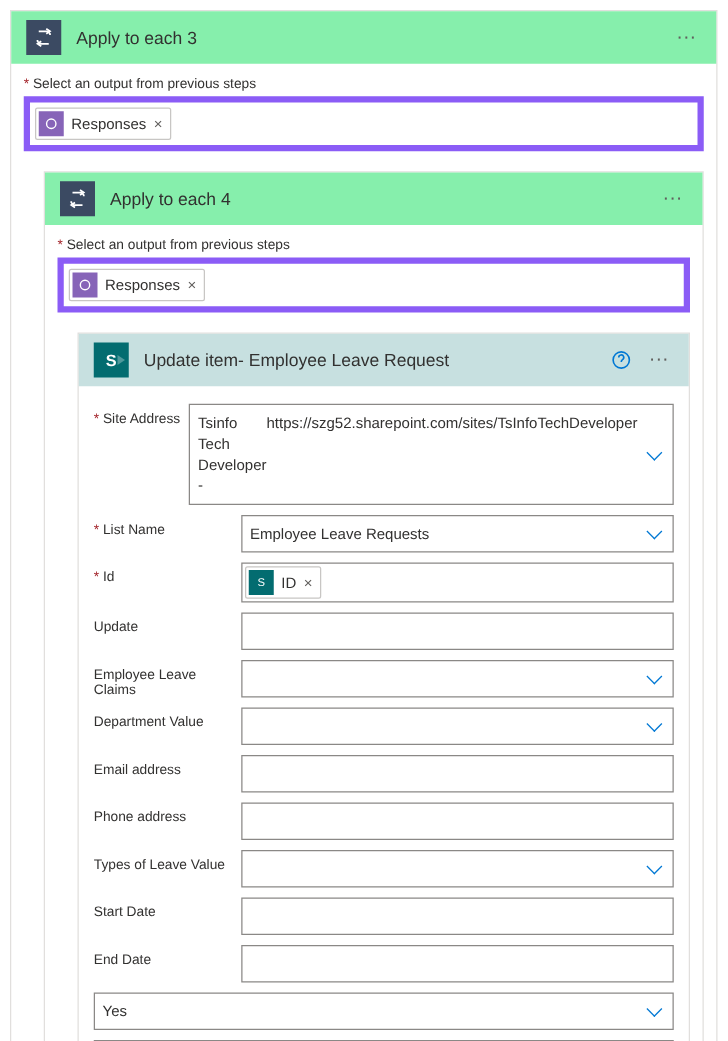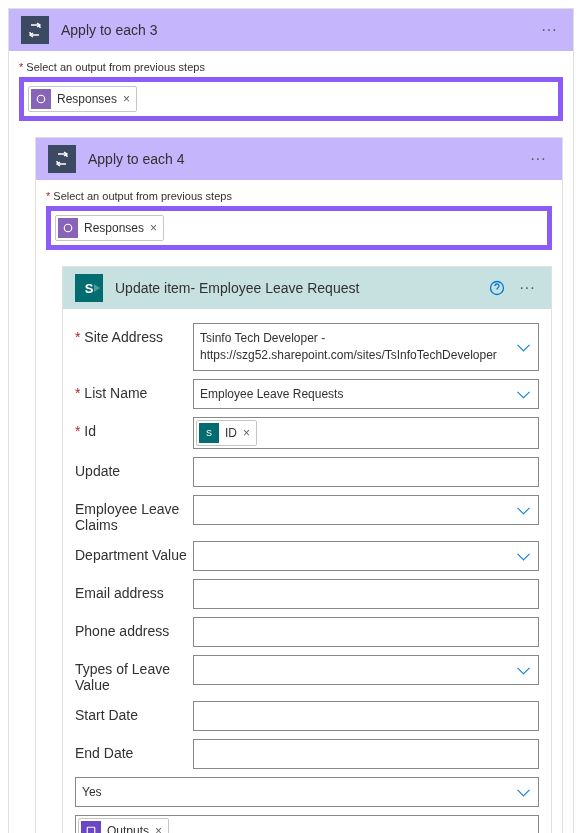--- a/index.html
+++ b/index.html
@@ -1,20 +1,20 @@
 <!DOCTYPE html>
 <html><head>
 <meta charset="utf-8">
 <style>
   * { box-sizing: border-box; margin: 0; padding: 0; }
   body { font-family: "Segoe UI", Arial, sans-serif; font-size: 12px; color: #323130; background: #fff; width: 582px; }
   .card { border: 1px solid #e1dfdd; background: #fff; }
   
   .hdr { display: flex; align-items: center; height: 42px; padding: 0 12px; }
-  .hdr-gray { background: #c4b5fd; }
+  .hdr-gray { background: #86efac; }
   .hdr-teal { background: #c7e0e0; }
   .hdr-icon { width: 28px; height: 28px; display: flex; align-items: center; justify-content: center; margin-right: 12px; }
   .ic-apply { background: #3b4a62; color: #fff; }
   .ic-sp { background: #036c70; color: #fff; font-weight: bold; font-size: 13px; position: relative; }
   .ic-sp::after { content: ""; position: absolute; right: 3px; top: 50%; transform: translateY(-50%); width: 0; height: 0; border-left: 6px solid #fff; border-top: 4px solid transparent; border-bottom: 4px solid transparent; opacity: .3; }
   .hdr-title { flex: 1; font-size: 14px; }
   .hdr-help { width: 24px; height: 24px; display: flex; align-items: center; justify-content: center; color: #0078d4; cursor: pointer; margin-right: 6px; }
   .hdr-more { width: 24px; height: 24px; display: flex; align-items: center; justify-content: center; cursor: pointer; font-size: 16px; color: #605e5c; }
   
   .body { padding: 8px 10px 12px; }
@@ -25,25 +25,25 @@
   .token { display: inline-flex; align-items: center; border: 1px solid #c8c6c4; border-radius: 2px; padding: 2px 6px 2px 2px; font-size: 12px; }
   .token-ic { width: 20px; height: 20px; margin-right: 6px; display: flex; align-items: center; justify-content: center; color: #fff; }
   .tk-resp { background: #8764b8; }
   .tk-sp   { background: #036c70; }
   .tk-purp { background: #6b47c7; }
   .token-x { margin-left: 6px; color: #605e5c; cursor: pointer; }
   
   .nest { margin-left: 16px; }
   
   .row { display: flex; align-items: flex-start; margin: 8px 0; }
-  .row-label { width: 118px; font-size: 14px; color: #323130; padding-top: 6px; }
+  .row-label { width: 118px; font-size: 11px; color: #323130; padding-top: 6px; }
   .row-label.req::before { content: "* "; color: #a4262c; }
   .row-ctrl { flex: 1; }
   .ctrl { border: 1px solid #8a8886; min-height: 30px; display: flex; align-items: center; padding: 2px 6px; font-size: 12px; position: relative; }
-  .ctrl.tall { min-height: 46px; align-items: flex-start; flex-direction: column; padding: 6px 28px 6px 6px; line-height: 1.4; }
+  .ctrl.tall { min-height: 46px; align-items: flex-start; flex-direction: row; padding: 6px 28px 6px 6px; line-height: 1.4; }
   .ctrl.dd::after { content: ""; position: absolute; right: 10px; top: 50%; width: 8px; height: 8px; border-right: 1.5px solid #0078d4; border-bottom: 1.5px solid #0078d4; transform: translateY(-70%) rotate(45deg); }
   .ctrl.tokens { padding: 2px; }
   
   .recyc { width:16px; height:16px; }
 </style>
 </head>
 <body>
 
 <div class="card" style="margin:8px 8px 0;">
   <div class="hdr hdr-gray">

